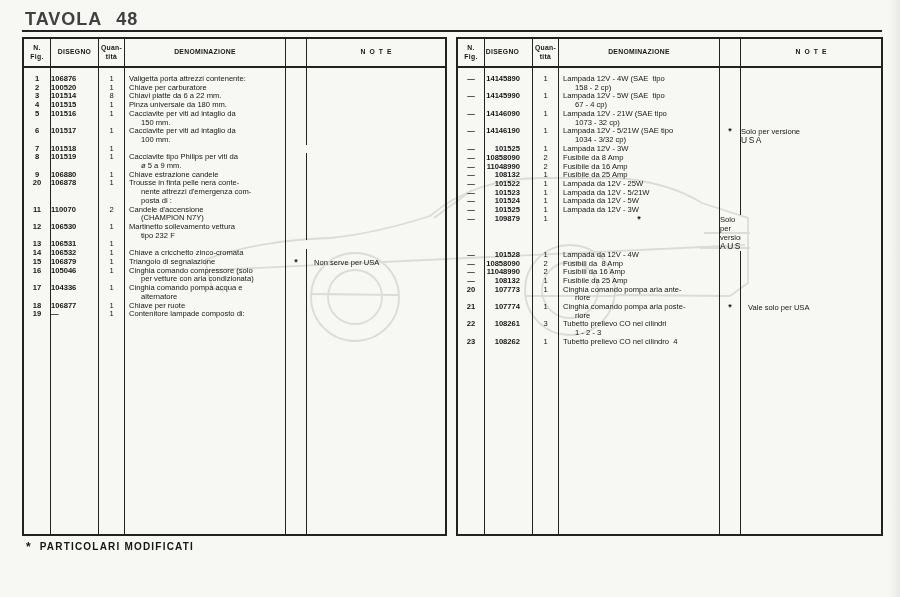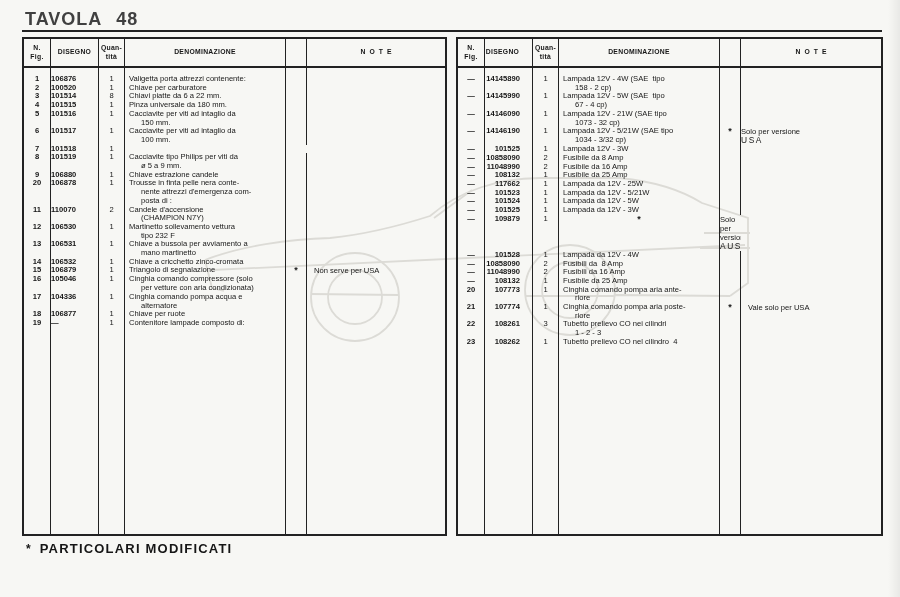--- a/index.html
+++ b/index.html
@@ -69,21 +69,21 @@
   .c-note.note-center{}
   .note-line{line-height:9px;}
   .nb{font-weight:400;}
   .note-center .note-line + .note-line{font-size:8.4px;letter-spacing:1.6px;}
 
   .footer{
     position:absolute;left:26px;top:541px;
     display:flex;align-items:center;gap:9px;color:#161616;
   }
   .fsym{font-size:12px;font-weight:700;line-height:10px;}
-  .ftext{font-size:13px;font-weight:700;letter-spacing:1.2px;}
+  .ftext{font-size:10px;font-weight:700;letter-spacing:1.2px;}
 </style>
 </head>
 <body>
 
 <div class="page">
 
   <div class="title">
     <span>TAVOLA</span><span class="title-num">48</span>
   </div>
 
@@ -242,24 +242,20 @@
             <div class="dl">Martinetto sollevamento vettura</div>
             <div class="dl cont">tipo 232 F</div>
           </div>
           <div class="cell c-star"></div>
           <div class="cell c-note"></div>
         </div>
         <div class="trow">
           <div class="cell c-fig">13</div>
           <div class="cell c-dis">106531</div>
           <div class="cell c-qty">1</div>
-          <div class="cell c-den">
-            <div class="dl">Chiave a bussola per avviamento a</div>
-            <div class="dl cont">mano martinetto</div>
-          </div>
           <div class="cell c-star"></div>
           <div class="cell c-note"></div>
         </div>
         <div class="trow">
           <div class="cell c-fig">14</div>
           <div class="cell c-dis">106532</div>
           <div class="cell c-qty">1</div>
           <div class="cell c-den">
             <div class="dl">Chiave a cricchetto zinco-cromata</div>
           </div>
@@ -431,21 +427,21 @@
           <div class="cell c-dis">108132</div>
           <div class="cell c-qty">1</div>
           <div class="cell c-den">
             <div class="dl">Fusibile da 25 Amp</div>
           </div>
           <div class="cell c-star"></div>
           <div class="cell c-note"></div>
         </div>
         <div class="trow">
           <div class="cell c-fig">—</div>
-          <div class="cell c-dis">117662</div>
+          <div class="cell c-dis">101522</div>
           <div class="cell c-qty">1</div>
           <div class="cell c-den">
             <div class="dl">Lampada da 12V - 25W</div>
           </div>
           <div class="cell c-star"></div>
           <div class="cell c-note"></div>
         </div>
         <div class="trow">
           <div class="cell c-fig">—</div>
           <div class="cell c-dis">101523</div>

